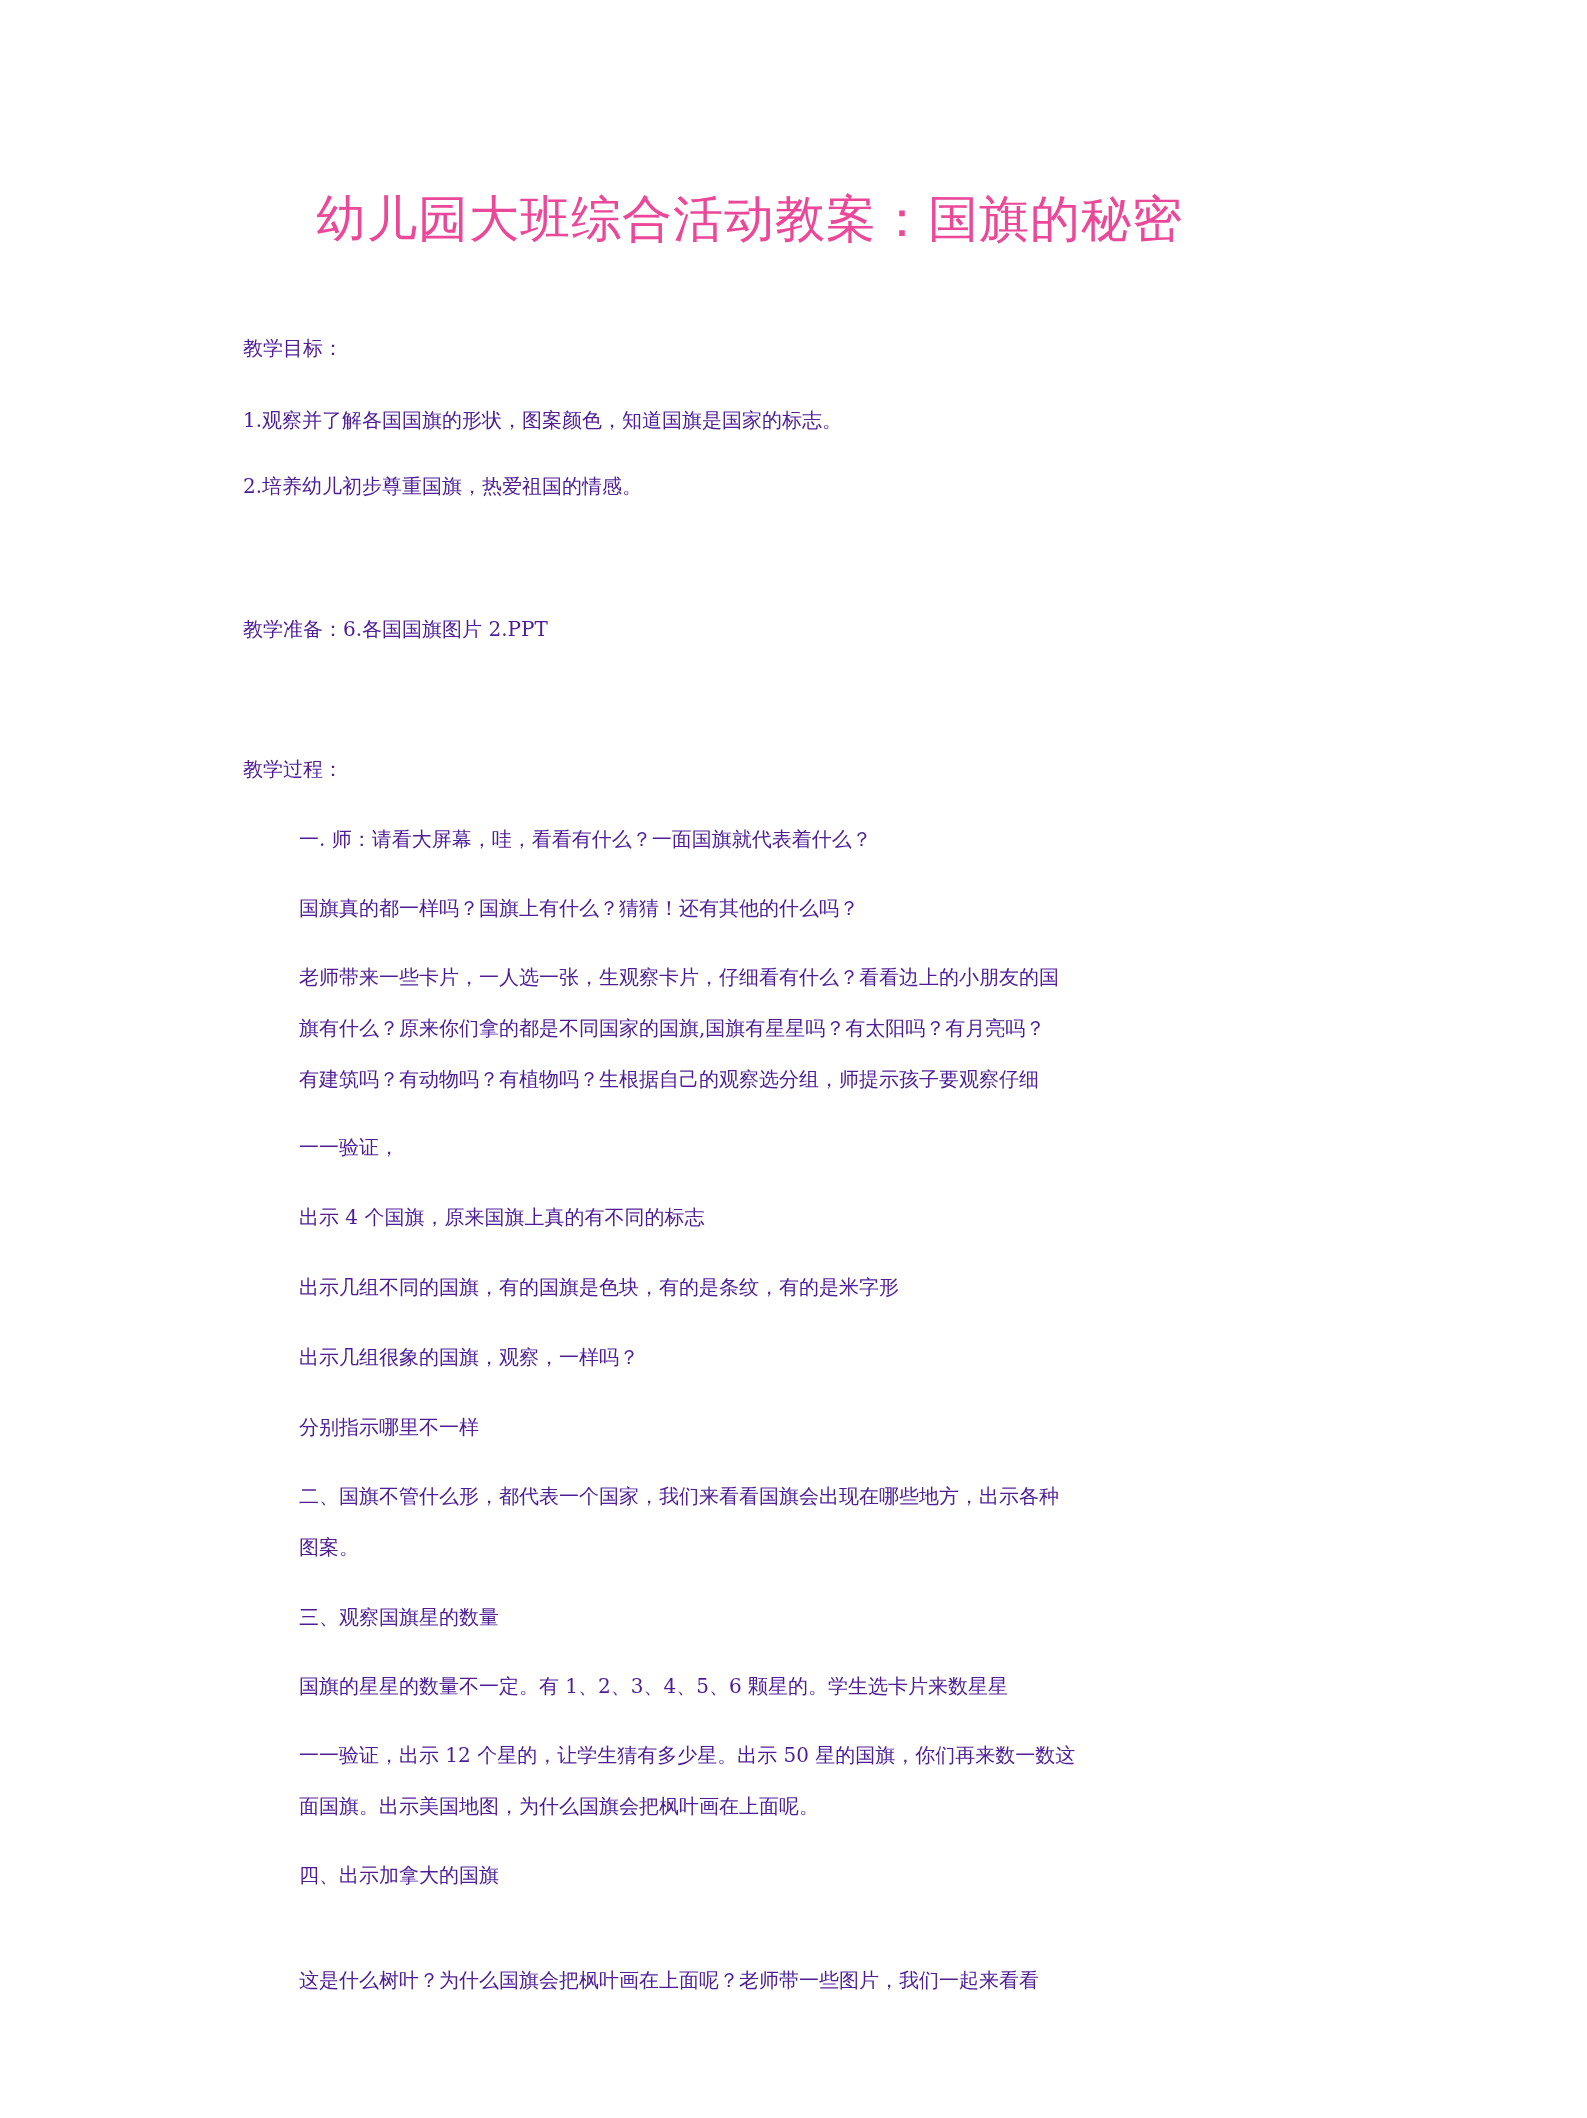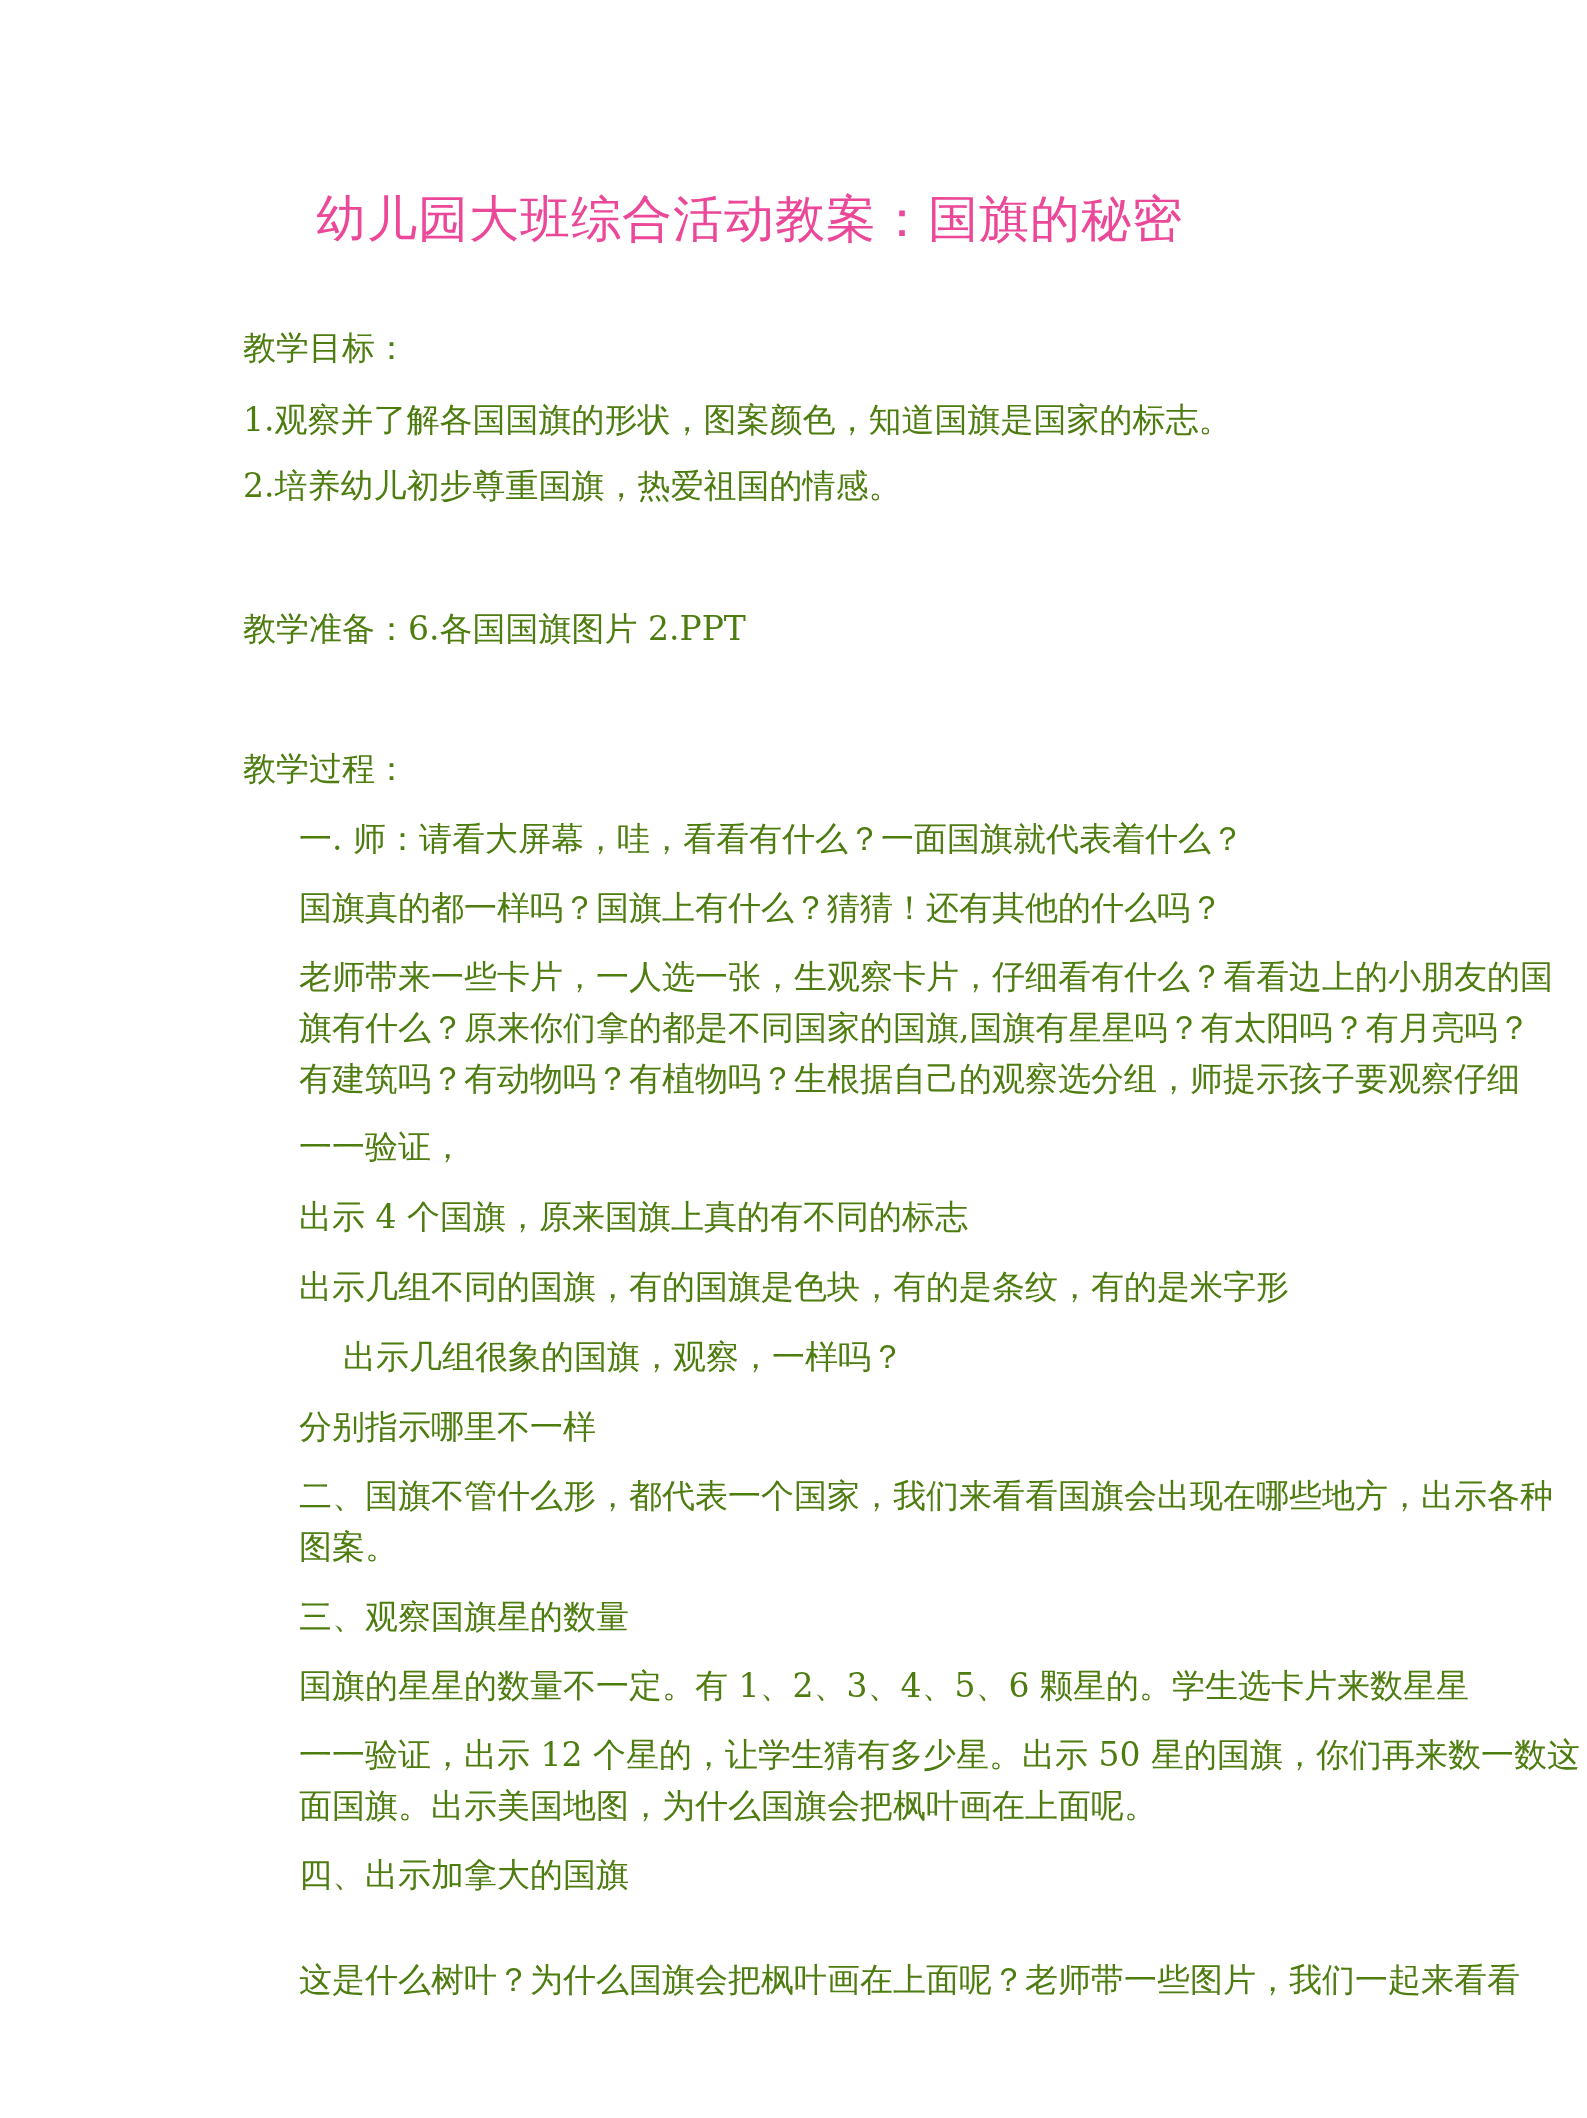--- a/index.html
+++ b/index.html
@@ -7,21 +7,21 @@
     width: 1587px; height: 2118px; position: relative; overflow: hidden;
     font-family: "DejaVu Serif", "Liberation Serif", serif;
     color: #333333;
   }
   .title {
     position: absolute; left: 316px; top: 152px;
     font-size: 50px; color: #ec4899; letter-spacing: 1px; white-space: nowrap;
     font-weight: normal;
   }
   .line {
-    position: absolute; font-size: 33px; white-space: nowrap; color: #4d7c0f;
+    position: absolute; font-size: 20px; white-space: nowrap; color: #4c1d95;
     line-height: 34px;
   }
   .lvl0 { left: 243px; }
   .lvl1 { left: 299px; }
 </style>
 </head>
 <body>
 
 <div>
   <h1 class="title">幼儿园大班综合活动教案：国旗的秘密</h1>
@@ -35,21 +35,21 @@
   <div class="line lvl0" style="top:752px;">教学过程：</div>
 
   <div class="line lvl1" style="top:822px;">一.  师：请看大屏幕，哇，看看有什么？一面国旗就代表着什么？</div>
   <div class="line lvl1" style="top:891px;">国旗真的都一样吗？国旗上有什么？猜猜！还有其他的什么吗？</div>
   <div class="line lvl1" style="top:960px;">老师带来一些卡片，一人选一张，生观察卡片，仔细看有什么？看看边上的小朋友的国</div>
   <div class="line lvl1" style="top:1011px;">旗有什么？原来你们拿的都是不同国家的国旗,国旗有星星吗？有太阳吗？有月亮吗？</div>
   <div class="line lvl1" style="top:1062px;">有建筑吗？有动物吗？有植物吗？生根据自己的观察选分组，师提示孩子要观察仔细</div>
   <div class="line lvl1" style="top:1130px;">一一验证，</div>
   <div class="line lvl1" style="top:1200px;">出示 4 个国旗，原来国旗上真的有不同的标志</div>
   <div class="line lvl1" style="top:1270px;">出示几组不同的国旗，有的国旗是色块，有的是条纹，有的是米字形</div>
-  <div class="line lvl1" style="top:1340px;margin-left:44px;">出示几组很象的国旗，观察，一样吗？</div>
+  <div class="line lvl1" style="top:1340px;">出示几组很象的国旗，观察，一样吗？</div>
   <div class="line lvl1" style="top:1410px;">分别指示哪里不一样</div>
   <div class="line lvl1" style="top:1479px;">二、国旗不管什么形，都代表一个国家，我们来看看国旗会出现在哪些地方，出示各种</div>
   <div class="line lvl1" style="top:1530px;">图案。</div>
   <div class="line lvl1" style="top:1600px;">三、观察国旗星的数量</div>
   <div class="line lvl1" style="top:1669px;">国旗的星星的数量不一定。有 1、2、3、4、5、6 颗星的。学生选卡片来数星星</div>
   <div class="line lvl1" style="top:1738px;">一一验证，出示 12 个星的，让学生猜有多少星。出示 50 星的国旗，你们再来数一数这</div>
   <div class="line lvl1" style="top:1789px;">面国旗。出示美国地图，为什么国旗会把枫叶画在上面呢。</div>
   <div class="line lvl1" style="top:1858px;">四、出示加拿大的国旗</div>
   <div class="line lvl1" style="top:1927px;margin-top:36px;">这是什么树叶？为什么国旗会把枫叶画在上面呢？老师带一些图片，我们一起来看看</div>
 </div>

